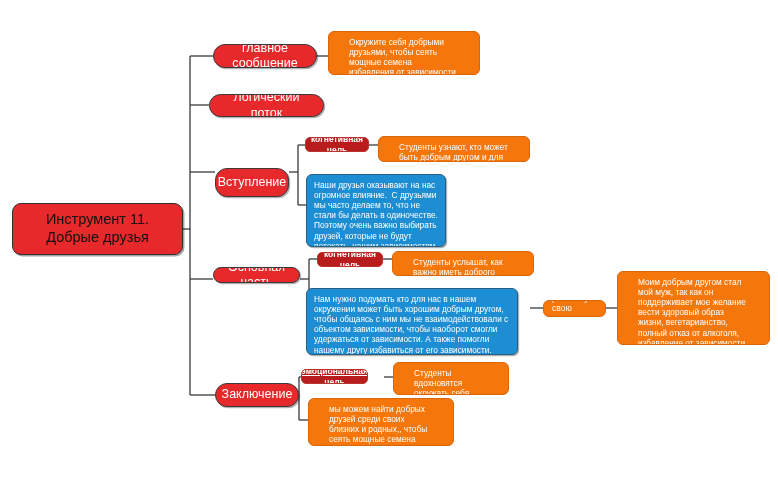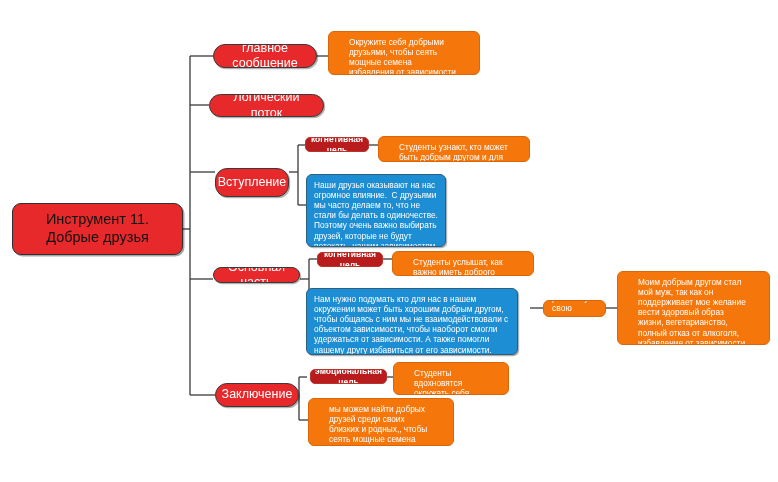--- a/index.html
+++ b/index.html
@@ -171,17 +171,17 @@
   <div class="node n-blue" style="left:306px; top:166px; width:140px; height:73px;">Наши друзья оказывают на нас огромное влияние.  С друзьями мы часто делаем то, что не стали бы делать в одиночестве. Поэтому очень важно выбирать друзей, которые не будут потокать  нашим зависимостям</div>
 
   <div class="node n-branch" style="left:213px; top:267px; width:87px; height:16px;">Основная часть</div>
   <div class="node n-chip" style="left:317px; top:252px; width:66px; height:15px;">когнетивная цель</div>
   <div class="node n-orange" style="left:392px; top:251px; width:142px; height:25px;">Студенты услышат, как важно иметь доброго друга и как можно ему помогать</div>
   <div class="node n-blue" style="left:306px; top:280px; width:212px; height:67px;">Нам нужно подумать кто для нас в нашем окружении может быть хорошим добрым другом, чтобы общаясь с ним мы не взаимодействовали с объектом зависимости, чтобы наоборот смогли удержаться от зависимости. А также помогли нашему другу избавиться от его зависимости.</div>
   <div class="node n-orange-c" style="left:543px; top:300px; width:63px; height:17px;">расскажу свою историю</div>
   <div class="node n-orange" style="left:617px; top:271px; width:153px; height:74px;">Моим добрым другом стал мой муж, так как он поддерживает мое желание вести здоровый образ жизни, вегетарианство, полный отказ от алкоголя, избавление от зависимости пить кофе. А я в свою очередь, поддерживаю его в занятии спортом.</div>
 
   <div class="node n-branch" style="left:215px; top:383px; width:84px; height:24px;">Заключение</div>
-  <div class="node n-chip" style="left:310px; top:369px; width:77px; height:15px;">эмоциональная цель</div>
+  <div class="node n-chip" style="left:301px; top:369px; width:67px; height:15px;text-decoration:underline;">эмоциональная цель</div>
   <div class="node n-orange" style="left:393px; top:362px; width:116px; height:33px;">Студенты вдохновятся окружать себя добрыми друзьями для избавления от своих зависимостей</div>
   <div class="node n-orange" style="left:308px; top:398px; width:146px; height:48px;">мы можем найти добрых друзей среди своих близких и родных,, чтобы сеять мощные семена избавления от зависимости, помогая и поддерживая друг друга</div>
 
 </div>
 
 </body></html>

